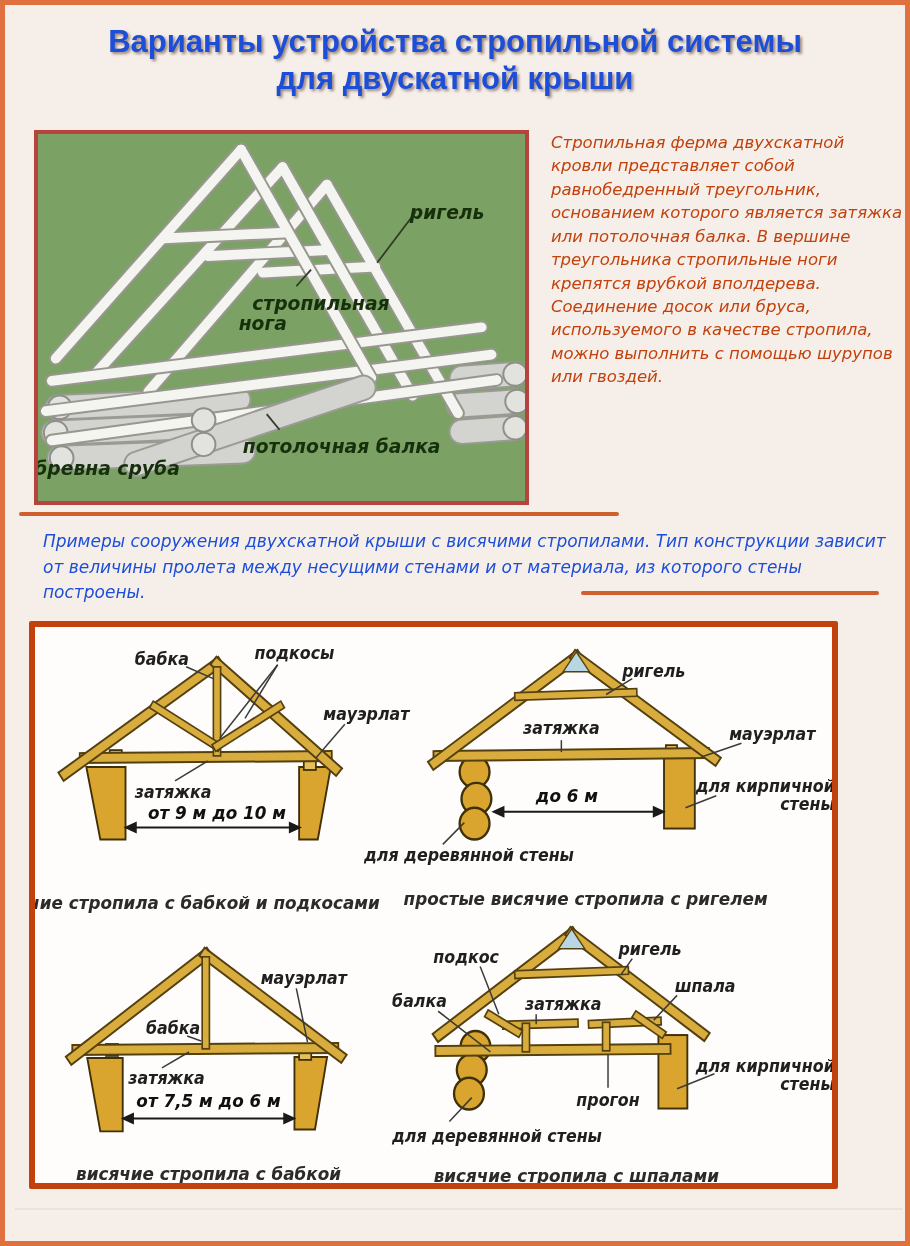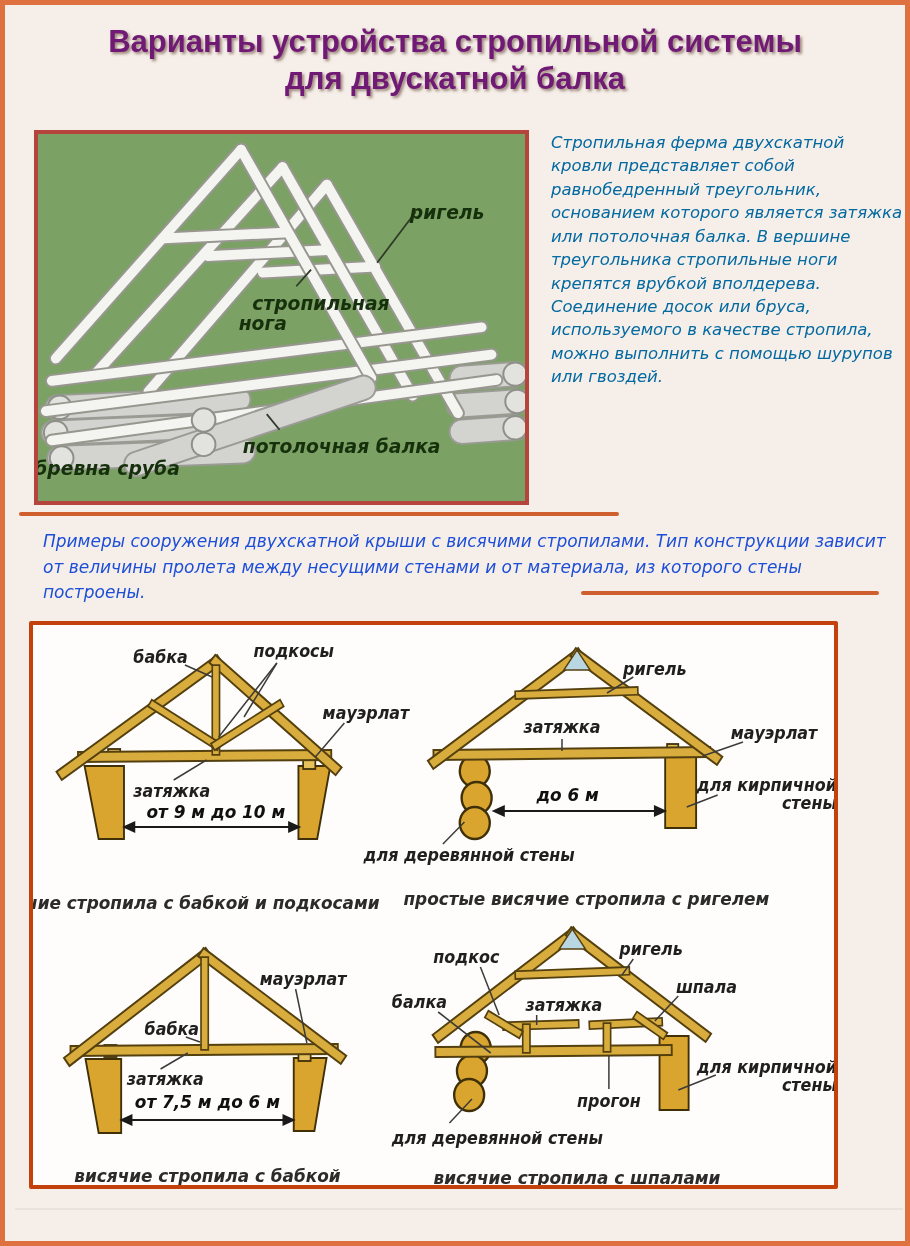--- a/index.html
+++ b/index.html
@@ -4,42 +4,42 @@
 <style>
   html,body{margin:0;padding:0;background:#d8d2cc;}
   .page{
     position:relative;width:910px;height:1246px;box-sizing:border-box;
     background:#f6efe9;border:5px solid #df7140;overflow:hidden;
     font-family:"DejaVu Sans",sans-serif;
   }
   .title{
     position:absolute;top:18px;left:0;width:900px;text-align:center;
     font-family:"Liberation Sans",sans-serif;font-weight:bold;
-    font-size:31px;line-height:37px;color:#701a75;
+    font-size:31px;line-height:37px;color:#1d4ed8;
     text-shadow:2px 2px 3px rgba(80,45,30,.55);
   }
   .green-panel{
     position:absolute;left:29px;top:125px;width:495px;height:375px;
     box-sizing:border-box;border:4px solid #b5453c;background:#7ba164;
   }
   .green-panel svg{display:block;width:100%;height:100%;}
   .intro-col{
     position:absolute;left:546px;top:126px;width:352px;
-    font-style:italic;font-size:16.5px;line-height:1.42;color:#0369a1;
+    font-style:italic;font-size:16.5px;line-height:1.42;color:#c2410c;
   }
   .intro-col p{margin:0 0 22px 0;}
   .hr1{position:absolute;left:14px;top:507px;width:600px;height:4px;background:#cf5f2e;border-radius:2px;}
   .hr2{position:absolute;left:576px;top:586px;width:298px;height:4px;background:#cf5f2e;border-radius:2px;}
   .examples{
     position:absolute;left:38px;top:524px;width:852px;
     font-style:italic;font-size:17px;line-height:1.5;color:#1d4ed8;
   }
   .diagram-box{
     position:absolute;left:24px;top:616px;width:809px;height:568px;
-    box-sizing:border-box;border:4px solid #c2410c;background:#fffdfb;border-radius:2px;
+    box-sizing:border-box;border:6px solid #c2410c;background:#fffdfb;border-radius:2px;
   }
   .diagram-box svg{display:block;width:100%;height:100%;}
   .footline{position:absolute;left:10px;top:1203px;width:888px;height:2px;background:#eae2dc;}
 
   
   .wo{stroke:#54400f;stroke-width:12;stroke-linecap:square;}
   .wd{stroke:#d9ad3d;stroke-width:8;stroke-linecap:square;}
   .wo2{stroke:#54400f;stroke-width:9.5;stroke-linecap:square;}
   .wd2{stroke:#d9ad3d;stroke-width:6;stroke-linecap:square;}
   .wall{fill:#d9a52f;stroke:#3f3008;stroke-width:2;}
@@ -61,21 +61,21 @@
   .glead{stroke:#2f3b28;stroke-width:1.8;fill:none;}
   .glbl{font:italic bold 19px "DejaVu Sans",sans-serif;fill:#16300c;}
 </style>
 </head>
 <body>
 
 <div class="page">
 
   <div class="title">
     <div>Варианты устройства стропильной системы</div>
-    <div>для двускатной балка</div>
+    <div>для двускатной крыши</div>
   </div>
 
   <div class="green-panel">
     <svg viewBox="0 0 494 376" preserveAspectRatio="none">
 
       <g>
         <line class="log" x1="20" y1="280" x2="203" y2="272"></line>
           <line class="logi" x1="20" y1="280" x2="203" y2="272"></line>
         <line class="log" x1="16" y1="306" x2="206" y2="298"></line>
           <line class="logi" x1="16" y1="306" x2="206" y2="298"></line>

